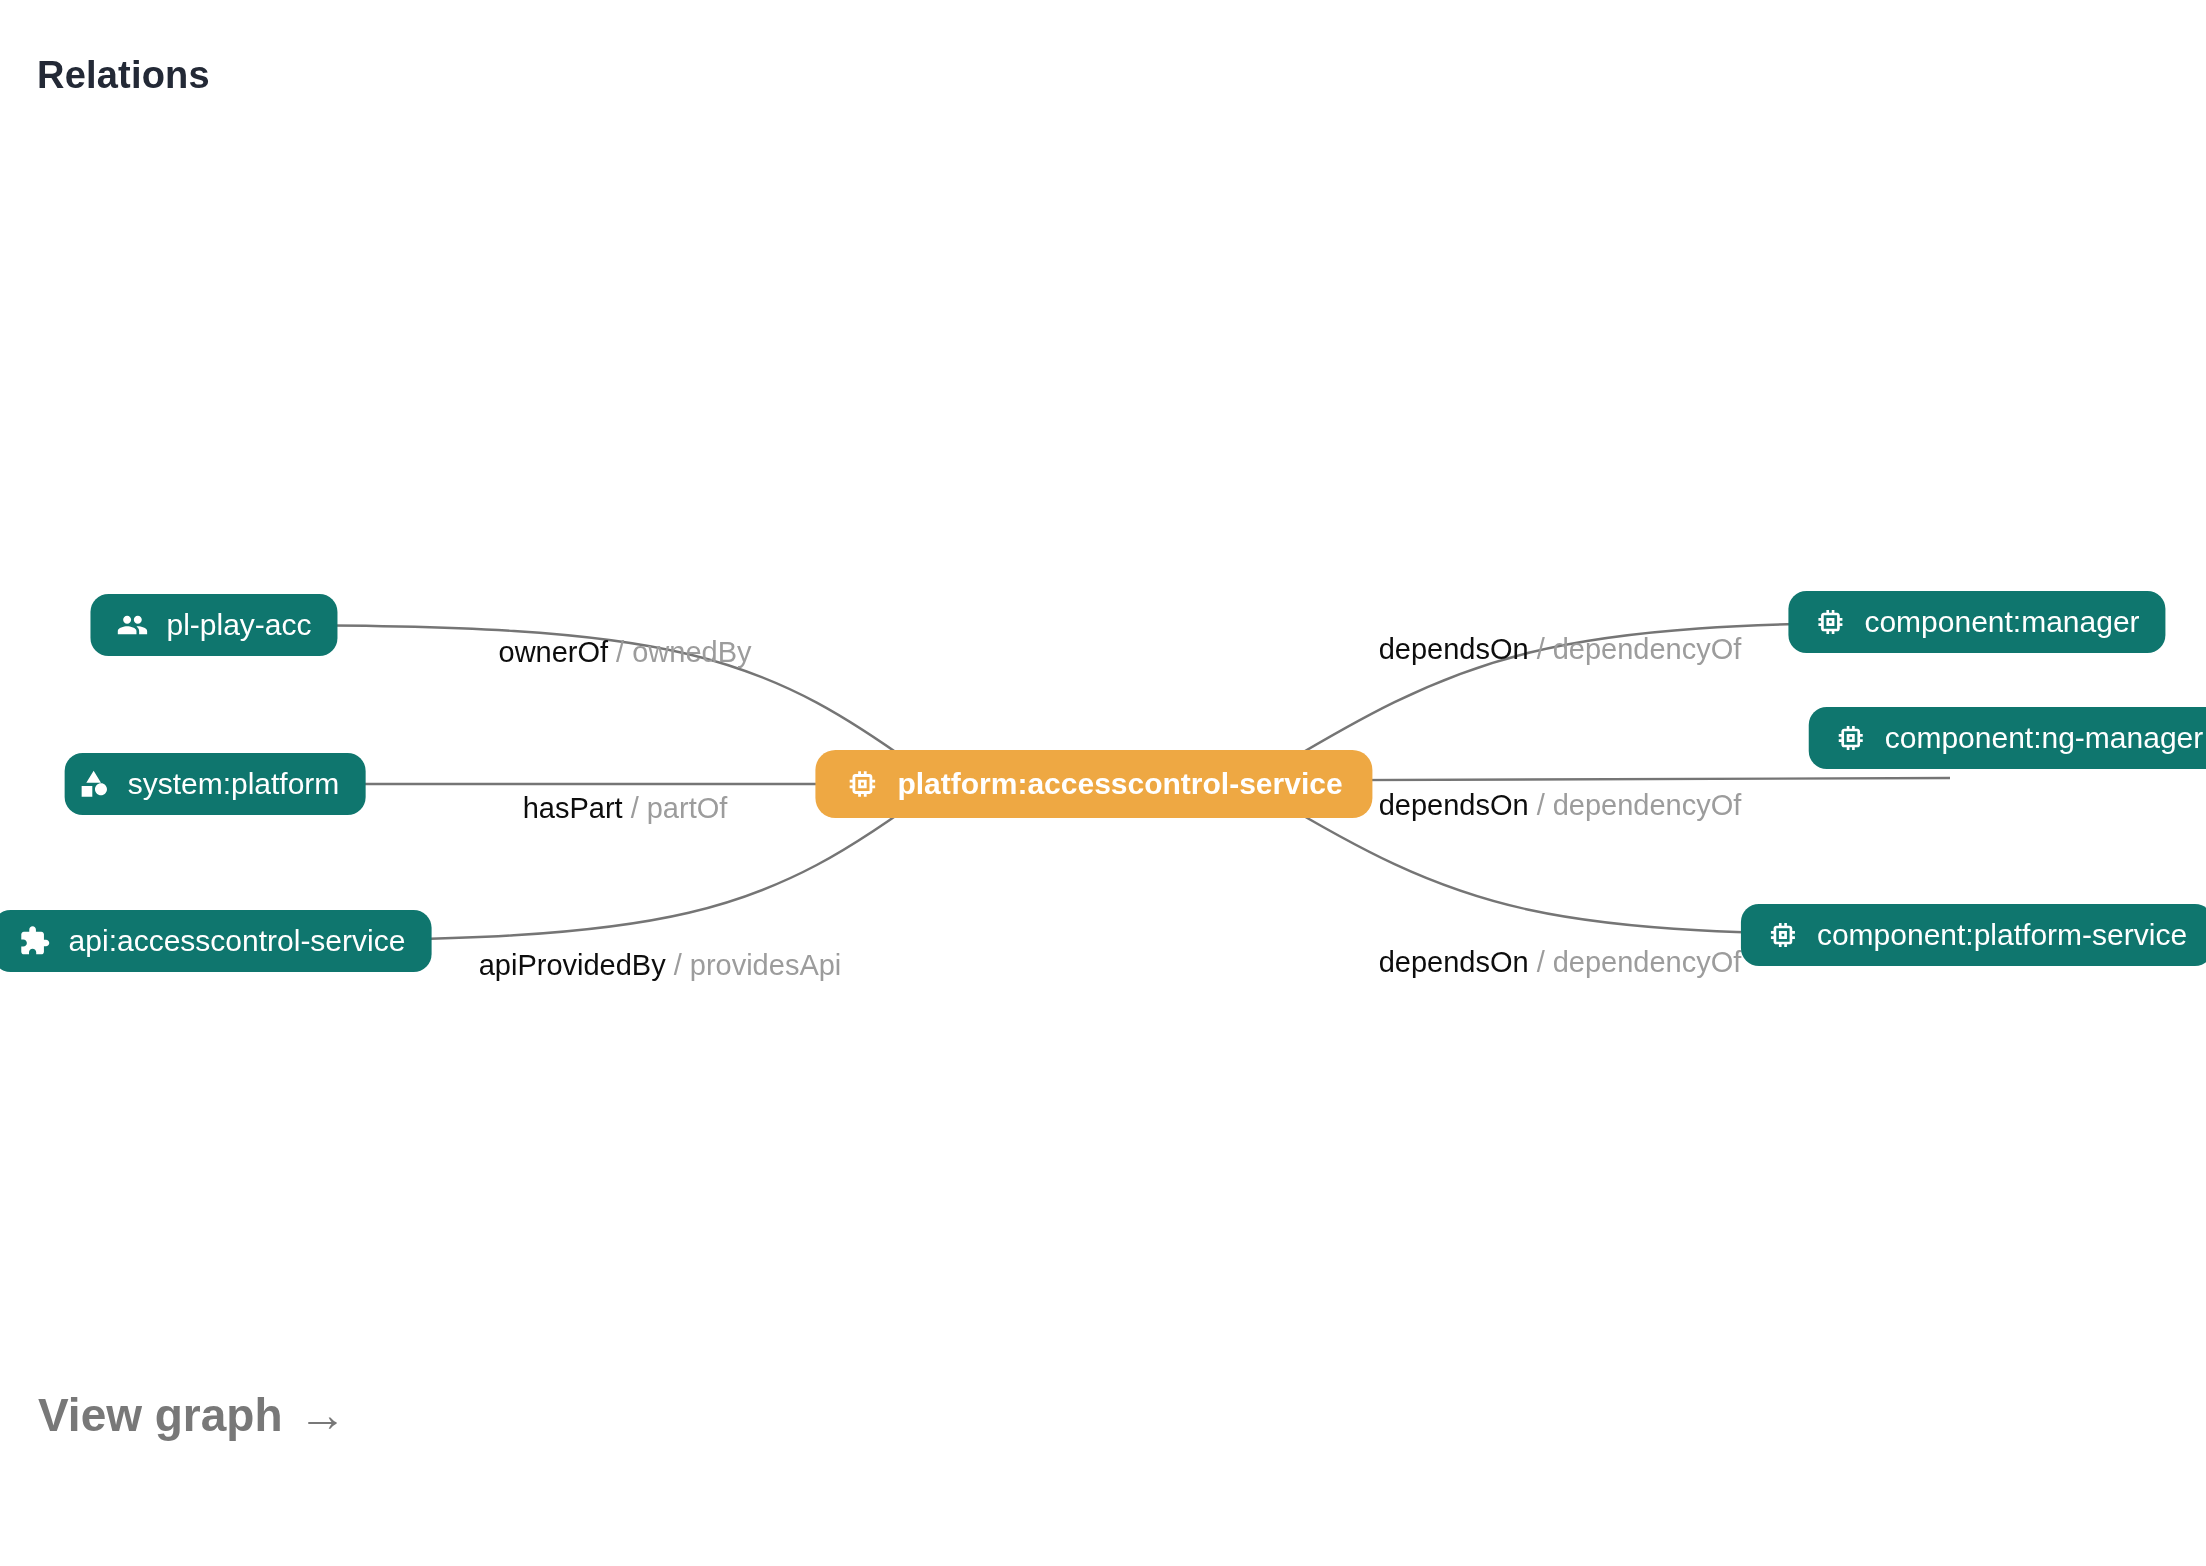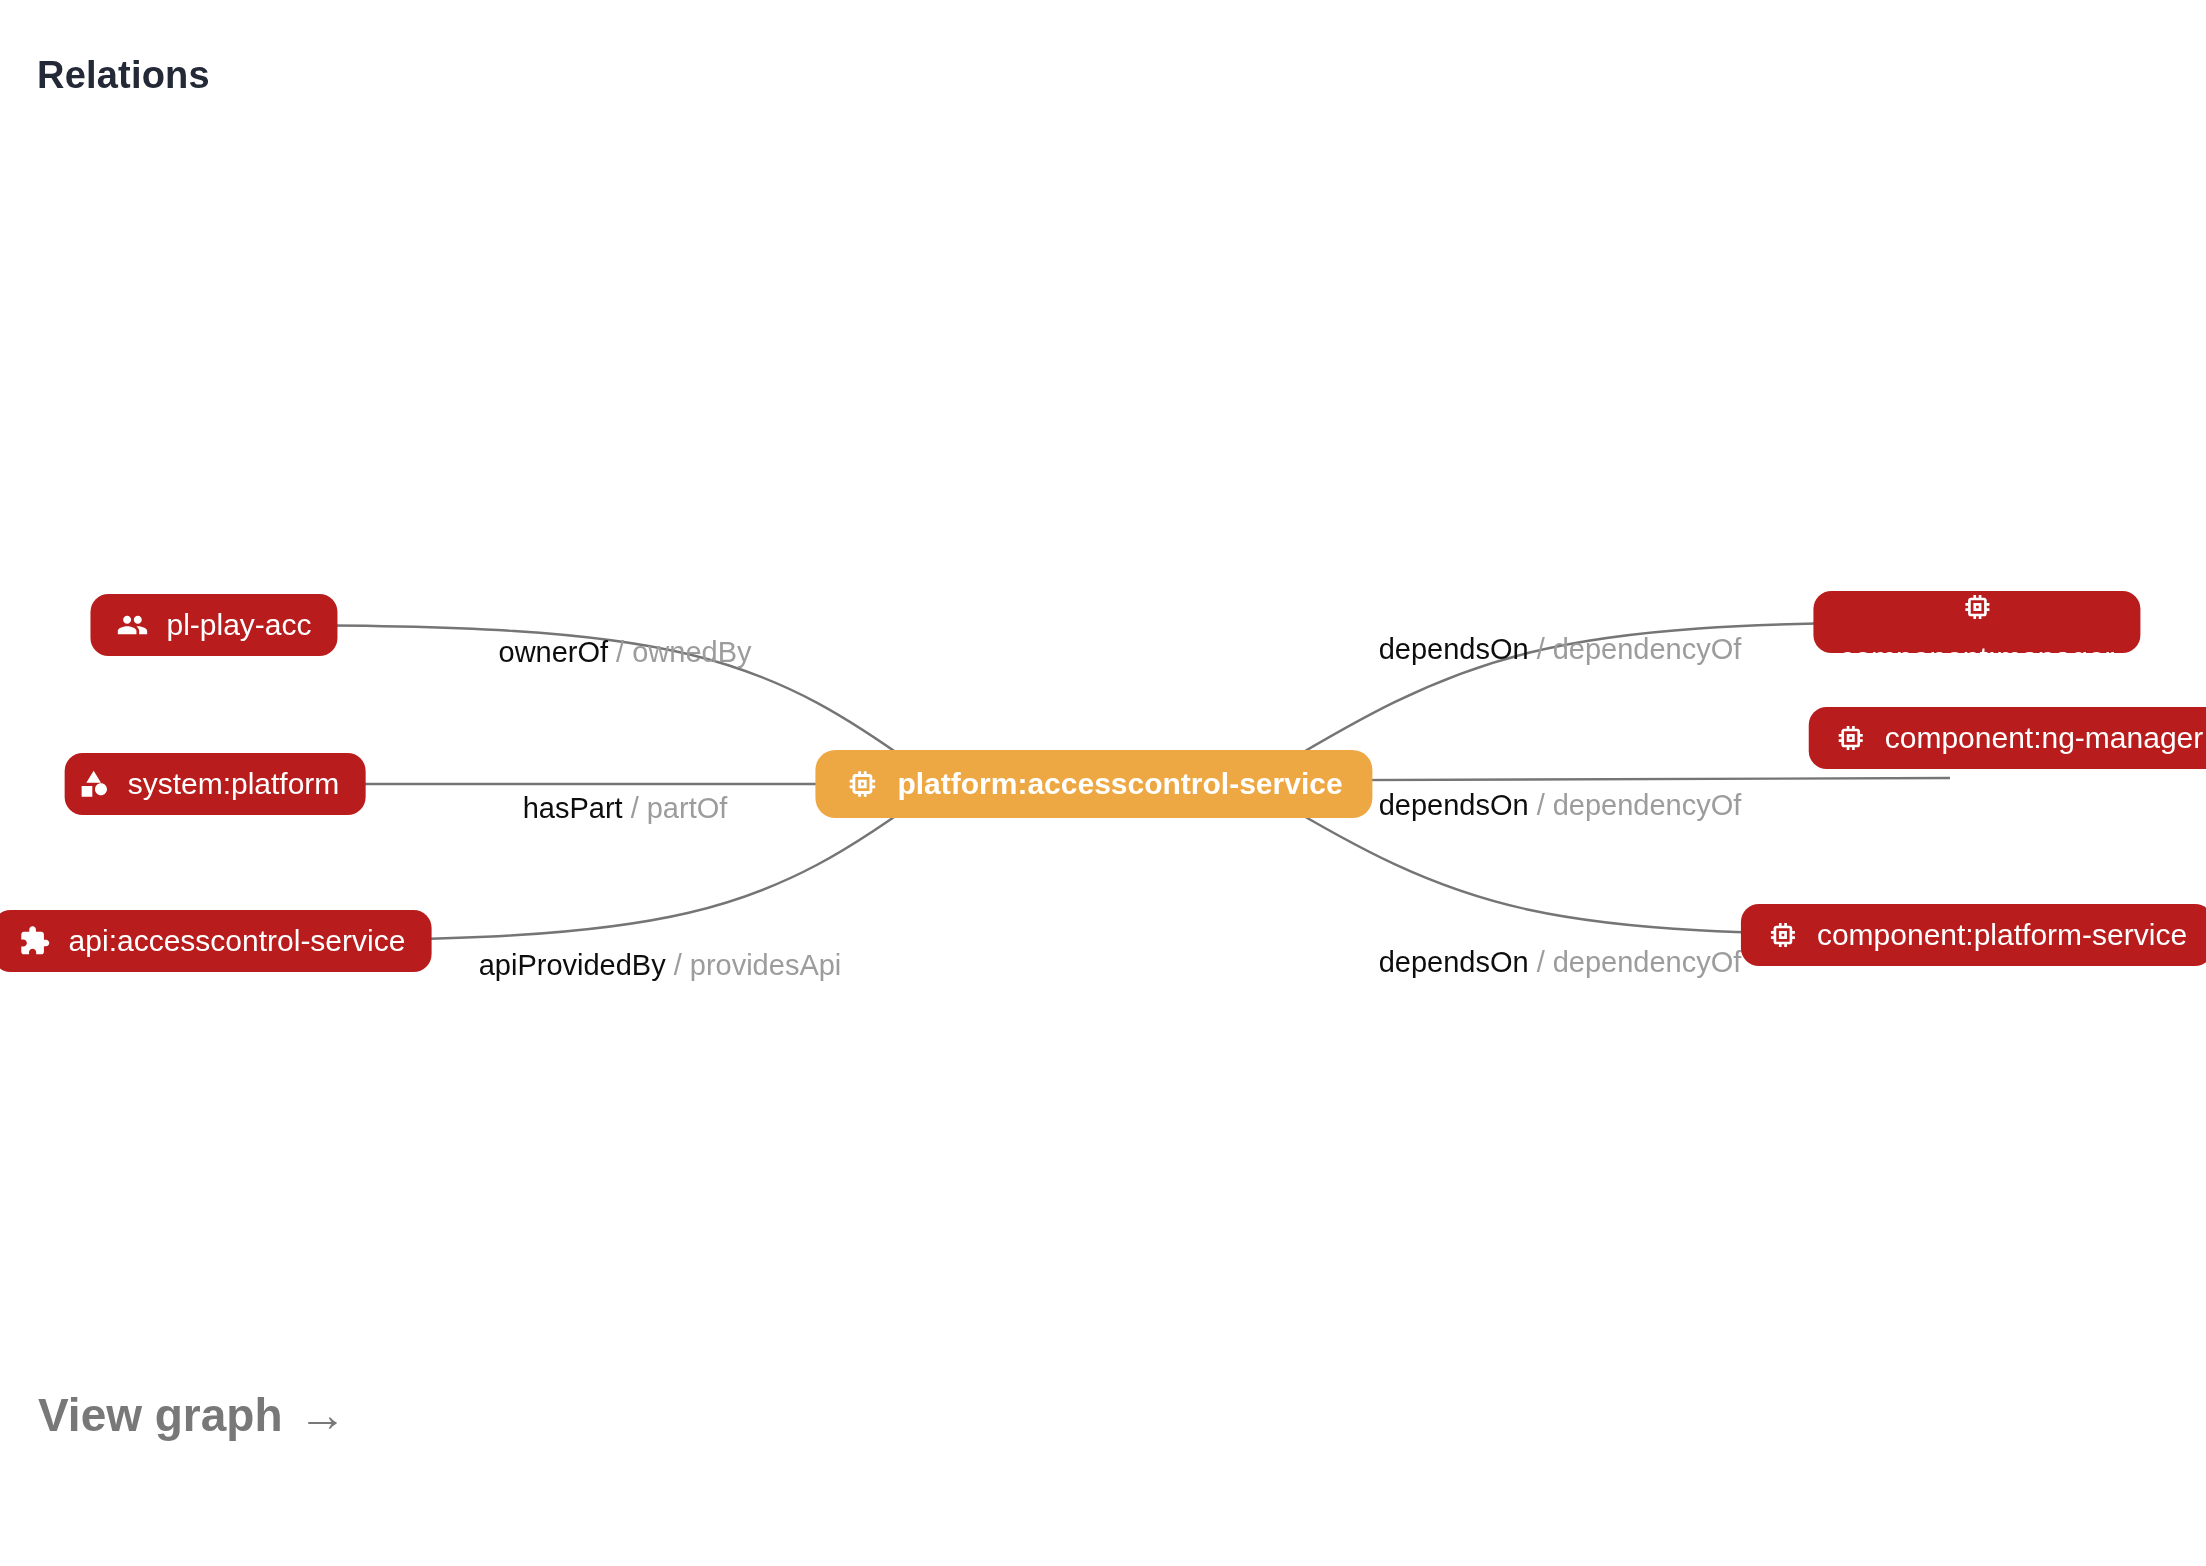--- a/index.html
+++ b/index.html
@@ -37,21 +37,21 @@
   }
   .node {
     position: absolute;
     transform: translate(-50%, -50%);
     display: inline-flex;
     align-items: center;
     gap: 18px;
     height: 62px;
     padding: 0 26px;
     border-radius: 18px;
-    background: #b91c1c;
+    background: #0f766e;
     color: #ffffff;
     font-size: 30px;
     white-space: nowrap;
     cursor: pointer;
   }
   .node.center {
     background: #eea843;
     height: 68px;
     font-weight: 700;
     border-radius: 20px;
@@ -164,21 +164,21 @@
 
   <div class="node center" style="left:1094px; top:784px;">
     <span class="icon">
       <svg viewBox="0 0 24 24">
           <path d="M15 9H9v6h6V9zm-2 4h-2v-2h2v2zm8-2V9h-2V7c0-1.1-.9-2-2-2h-2V3h-2v2h-2V3H9v2H7c-1.1 0-2 .9-2 2v2H3v2h2v2H3v2h2v2c0 1.1.9 2 2 2h2v2h2v-2h2v2h2v-2h2c1.1 0 2-.9 2-2v-2h2v-2h-2v-2h2zm-4 6H7V7h10v10z"></path>
         </svg>
     </span>
     <span class="label">platform:accesscontrol-service</span>
   </div>
 
-  <div class="node" style="left:1977px; top:622px;flex-direction:column;">
+  <div class="node" style="left:1977px; top:622px;">
     <span class="icon">
       <svg viewBox="0 0 24 24">
           <path d="M15 9H9v6h6V9zm-2 4h-2v-2h2v2zm8-2V9h-2V7c0-1.1-.9-2-2-2h-2V3h-2v2h-2V3H9v2H7c-1.1 0-2 .9-2 2v2H3v2h2v2H3v2h2v2c0 1.1.9 2 2 2h2v2h2v-2h2v2h2v-2h2c1.1 0 2-.9 2-2v-2h2v-2h-2v-2h2zm-4 6H7V7h10v10z"></path>
         </svg>
     </span>
     <span class="label">component:manager</span>
   </div>
 
   <div class="node" style="left:1976px; top:738px;margin-left:43px;">
     <span class="icon">

